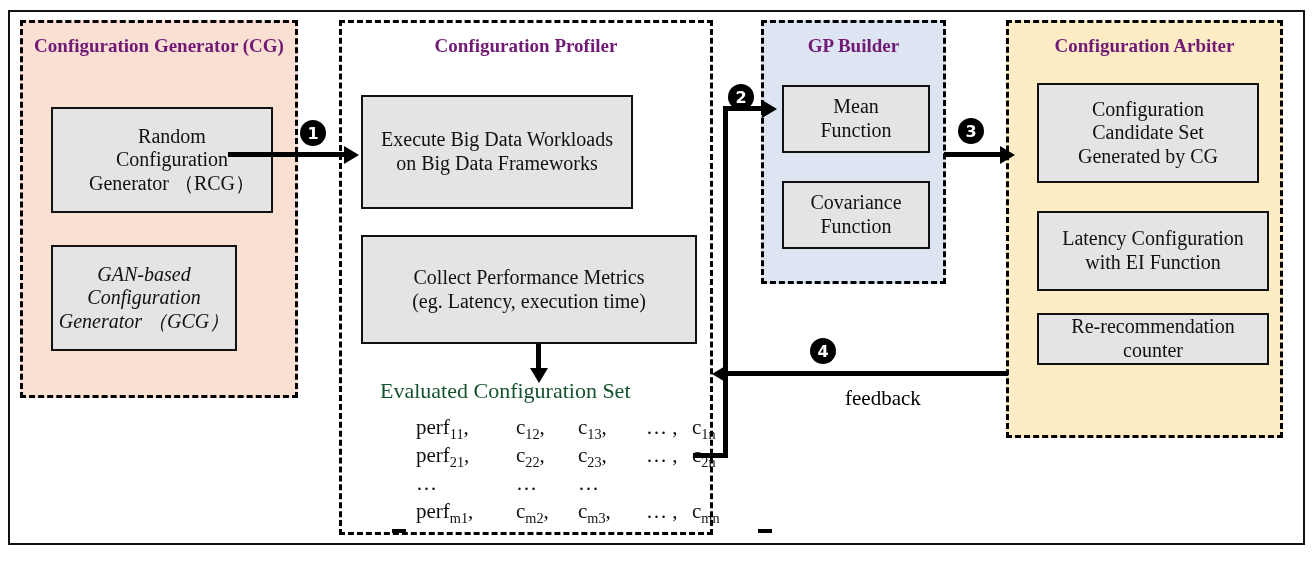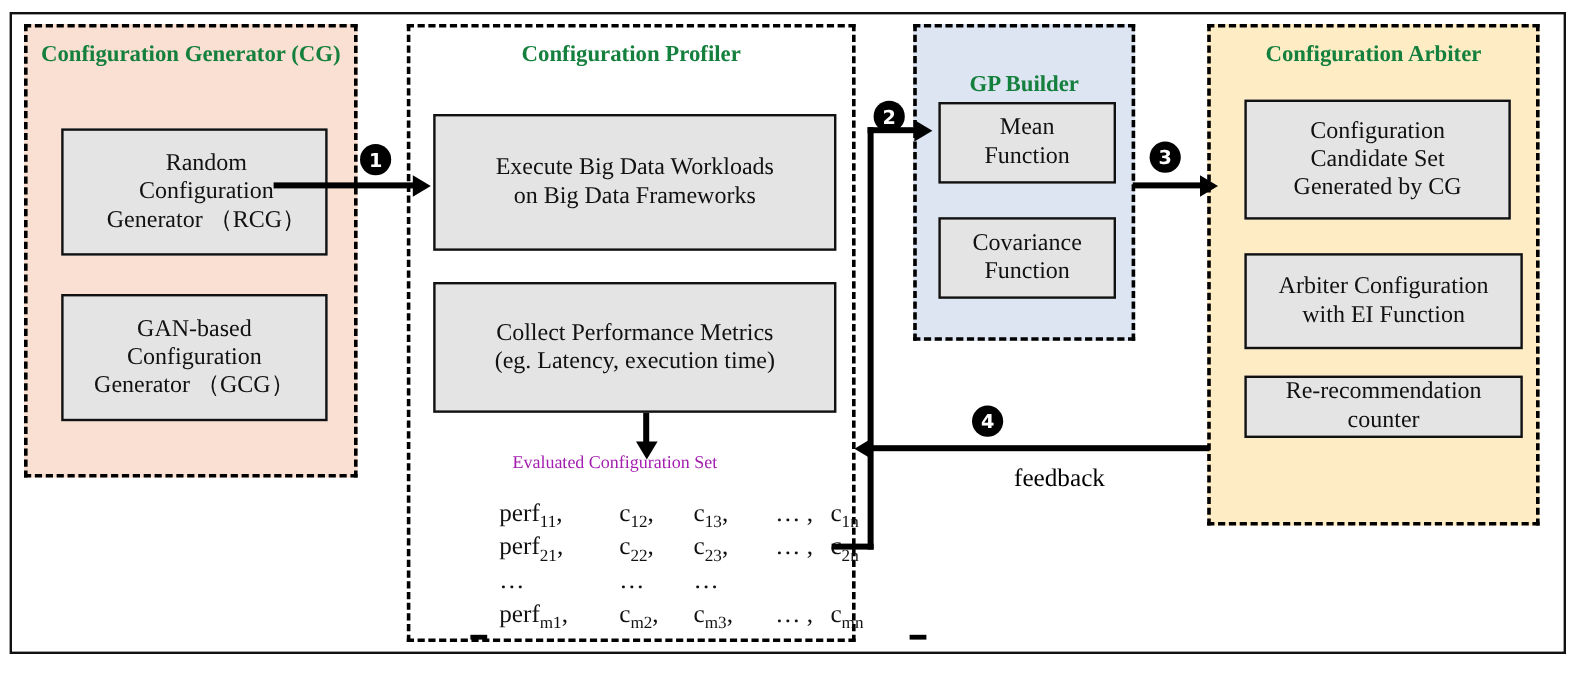--- a/index.html
+++ b/index.html
@@ -8,21 +8,21 @@
 
   .outer-frame{
     position:absolute;left:8px;top:10px;width:1297px;height:535px;
     border:2px solid #111;box-sizing:border-box;background:#fff;
   }
 
   
   .panel{position:absolute;box-sizing:border-box;border:3px dashed #000;}
   .panel-title{
     position:absolute;left:0;right:0;text-align:center;
-    font-weight:bold;font-size:19px;color:#15803d;line-height:1.12;
+    font-weight:bold;font-size:19px;color:#701a75;line-height:1.12;
   }
 
   #panel-cg{left:20px;top:20px;width:278px;height:378px;background:#fae0d2;}
   #panel-profiler{left:339px;top:20px;width:374px;height:515px;background:#ffffff;}
   #panel-gp{left:761px;top:20px;width:185px;height:264px;background:#dde4f2;}
   #panel-arbiter{left:1006px;top:20px;width:277px;height:418px;background:#fdecc4;}
 
   
   .gbox{
     position:absolute;box-sizing:border-box;
@@ -53,21 +53,21 @@
 
   .badge{
     position:absolute;width:26px;height:26px;border-radius:50%;
     background:#000;color:#fff;font-size:16px;font-weight:bold;
     display:flex;align-items:center;justify-content:center;
     font-family:"DejaVu Sans", sans-serif;
   }
   .edge-label{position:absolute;font-size:21px;color:#000;}
 
   
-  .mtx-caption{position:absolute;font-size:15px;color:#a21caf;margin-left:47px;}
+  .mtx-caption{position:absolute;font-size:22px;color:#14532d;}
   .mtx-wrap{position:absolute;display:flex;align-items:flex-end;}
   .brk{width:14px;position:relative;}
   .brk::before{content:"";position:absolute;top:0;bottom:0;width:4px;background:#000;}
   .brk::after{content:"";position:absolute;left:0;right:0;height:4px;background:#000;}
   .brk-l::before{left:0;}
   .brk-l::after{top:0;box-shadow:0 calc(100% - 4px) 0 0 #000;}
   .brk-r::before{right:0;}
   .brk-r::after{top:0;box-shadow:0 calc(100% - 4px) 0 0 #000;}
   .mtx-rows{padding:2px 10px;font-size:21px;color:#111;}
   .mrow{display:flex;align-items:baseline;height:28px;}
@@ -91,34 +91,34 @@
       <span>Configuration Generator</span>
       <span>(CG)</span>
     </div>
     <div class="gbox" style="left:28px;top:84px;width:222px;height:106px;padding-left:24px;">
       <div>
         <span>Random</span>
         <span>Configuration</span>
         <span>Generator （RCG）</span>
       </div>
     </div>
-    <div class="gbox" style="left:28px;top:222px;width:222px;height:106px;">
+    <div class="gbox" style="left:28px;top:222px;width:186px;height:106px;font-style:italic;">
       <div>
         <span>GAN-based</span>
         <span>Configuration</span>
         <span>Generator （GCG）</span>
       </div>
     </div>
   </div>
 
   <div class="panel" id="panel-profiler">
     <div class="panel-title" style="top:12px;">
       <span>Configuration Profiler</span>
     </div>
-    <div class="gbox" style="left:19px;top:72px;width:336px;height:114px;">
+    <div class="gbox" style="left:19px;top:72px;width:272px;height:114px;">
       <div>
         <span>Execute Big Data Workloads</span>
         <span>on Big Data Frameworks</span>
       </div>
     </div>
     <div class="gbox" style="left:19px;top:212px;width:336px;height:109px;">
       <div>
         <span>Collect Performance Metrics</span>
         <span>(eg. Latency, execution time)</span>
       </div>
@@ -159,21 +159,21 @@
           <span class="mcell c3"><span>c</span><sub>m3</sub>,</span>
           <span class="mcell c4">… ,</span>
           <span class="mcell c5"><span>c</span><sub>mn</sub></span>
         </div>
       </div>
       <div class="brk brk-r"></div>
     </div>
   </div>
 
   <div class="panel" id="panel-gp">
-    <div class="panel-title" style="top:12px;margin-top:25px;">
+    <div class="panel-title" style="top:12px;">
       <span>GP Builder</span>
     </div>
     <div class="gbox" style="left:18px;top:62px;width:148px;height:68px;">
       <div>
         <span>Mean</span>
         <span>Function</span>
       </div>
     </div>
     <div class="gbox" style="left:18px;top:158px;width:148px;height:68px;">
       <div>
@@ -189,21 +189,21 @@
     </div>
     <div class="gbox" style="left:28px;top:60px;width:222px;height:100px;">
       <div>
         <span>Configuration</span>
         <span>Candidate Set</span>
         <span>Generated by CG</span>
       </div>
     </div>
     <div class="gbox" style="left:28px;top:188px;width:232px;height:80px;">
       <div>
-        <span>Arbiter Configuration</span>
+        <span>Latency Configuration</span>
         <span>with EI Function</span>
       </div>
     </div>
     <div class="gbox" style="left:28px;top:290px;width:232px;height:52px;">
       <div>
         <span>Re-recommendation</span>
         <span>counter</span>
       </div>
     </div>
   </div>

